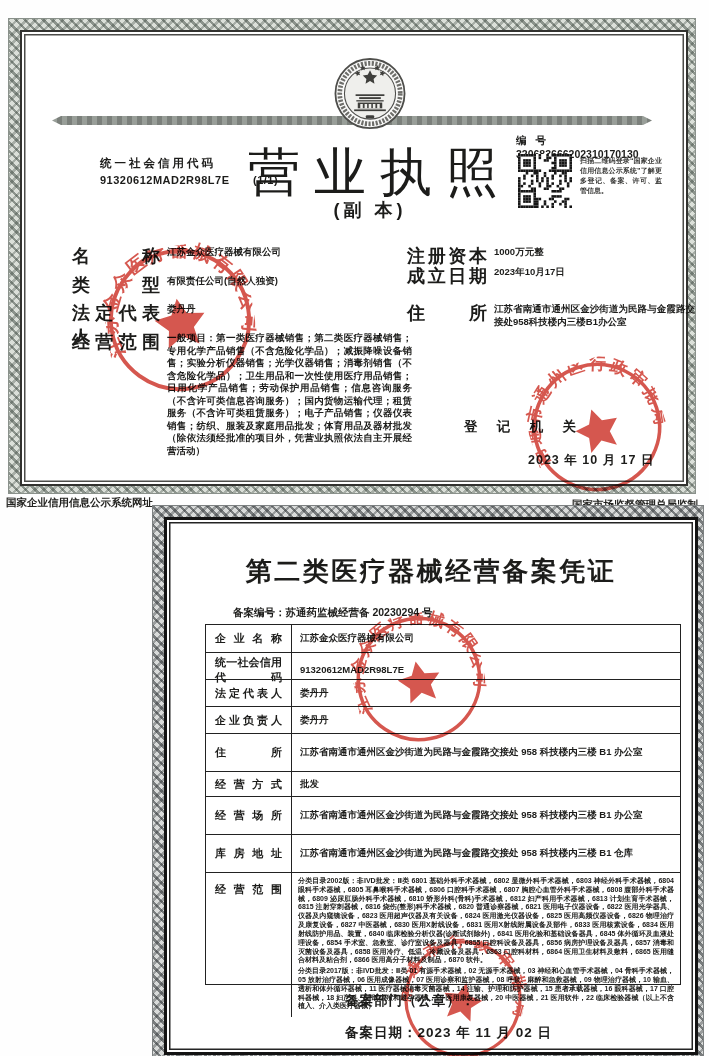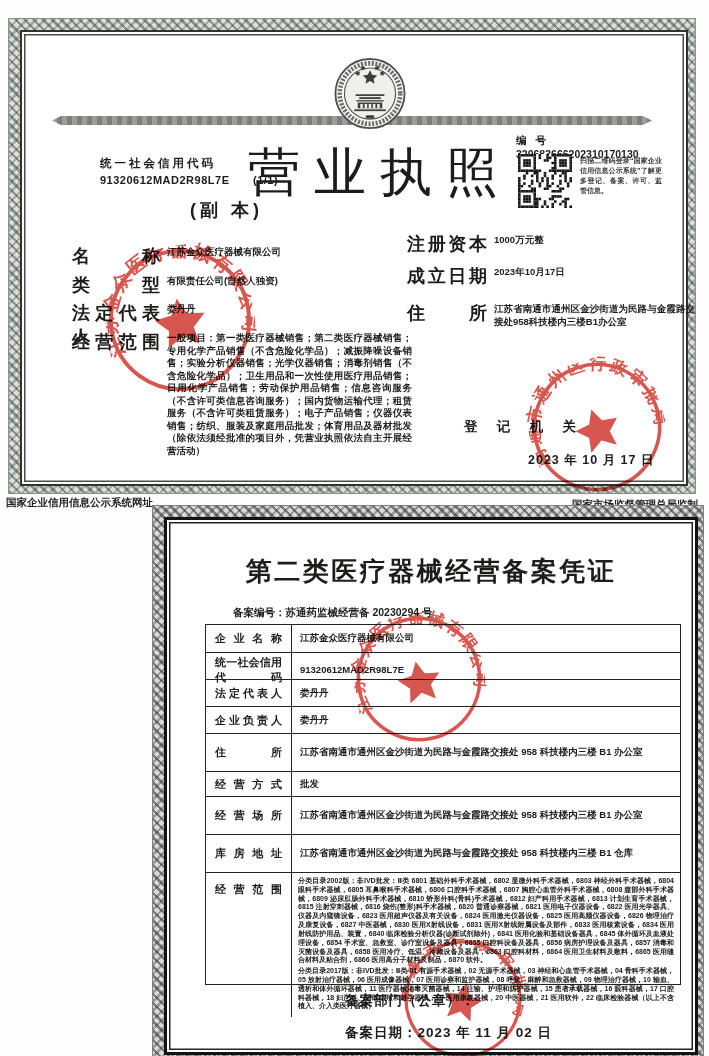--- a/index.html
+++ b/index.html
@@ -29,21 +29,21 @@
   .deco-band{position:absolute;left:30px;top:84px;width:600px;height:9px;
     background:repeating-linear-gradient(90deg,#868d86 0 5px,#646a64 5px 10px);
     clip-path:polygon(0 50%,1.5% 0,98.5% 0,100% 50%,98.5% 100%,1.5% 100%);opacity:.85;}
   .emblem{position:absolute;left:312px;top:22px;width:72px;height:82px;}
   .credit-block{position:absolute;left:78px;top:124px;}
   .credit-label{font-size:11.5px;font-weight:700;letter-spacing:3px;}
   .credit-value{margin-top:3px;font-size:11px;font-weight:600;letter-spacing:.5px;}
   .credit-value .page-ind{margin-left:20px;}
   .license-title{position:absolute;left:168px;top:106px;width:360px;margin:0;text-align:center;
     font-size:52px;font-weight:400;letter-spacing:14px;padding-left:10px;}
-  .license-subtitle{position:absolute;left:168px;top:166px;width:360px;text-align:left;
+  .license-subtitle{position:absolute;left:168px;top:166px;width:360px;text-align:center;
     font-size:18px;font-weight:700;letter-spacing:4px;}
   .serial{position:absolute;left:494px;top:102px;font-size:10.5px;font-weight:600;}
   .serial .serial-label{font-weight:800;letter-spacing:3px;margin-right:20px;}
   .qr{position:absolute;left:496px;top:122px;width:54px;height:54px;background:#fff;fill:#161616;}
   .qr-caption{position:absolute;left:558px;top:124px;width:82px;font-size:7px;line-height:1.42;
     color:#3a3a38;font-weight:600;text-align:justify;}
   .field{position:absolute;display:flex;gap:7px;}
   .flabel{flex:0 0 88px;display:inline-block;text-align:justify;text-align-last:justify;
     font-size:18px;font-weight:800;}
   .fvalue{flex:1;font-size:9.5px;font-weight:600;line-height:1.32;padding-top:2px;text-align:justify;}
@@ -355,21 +355,21 @@
       </div>
       <div class="field" style="left:50px;top:269px;width:336px">
         <span class="flabel">法定代表人</span>
         <div class="fvalue">娄丹丹</div>
       </div>
       <div class="field" style="left:50px;top:298px;width:340px">
         <span class="flabel">经营范围</span>
         <div class="fvalue">一般项目：第一类医疗器械销售；第二类医疗器械销售；专用化学产品销售（不含危险化学品）；减振降噪设备销售；实验分析仪器销售；光学仪器销售；消毒剂销售（不含危险化学品）；卫生用品和一次性使用医疗用品销售；日用化学产品销售；劳动保护用品销售；信息咨询服务（不含许可类信息咨询服务）；国内货物运输代理；租赁服务（不含许可类租赁服务）；电子产品销售；仪器仪表销售；纺织、服装及家庭用品批发；体育用品及器材批发（除依法须经批准的项目外，凭营业执照依法自主开展经营活动）</div>
       </div>
 
-      <div class="field" style="left:385px;top:200px;width:288px">
+      <div class="field" style="left:385px;top:212px;width:288px">
         <span class="flabel" style="flex-basis:80px">注册资本</span>
         <div class="fvalue">1000万元整</div>
       </div>
       <div class="field" style="left:385px;top:232px;width:288px">
         <span class="flabel" style="flex-basis:80px">成立日期</span>
         <div class="fvalue">2023年10月17日</div>
       </div>
       <div class="field" style="left:385px;top:269px;width:288px">
         <span class="flabel" style="flex-basis:80px">住所</span>
         <div class="fvalue">江苏省南通市通州区金沙街道为民路与金霞路交接处958科技楼内三楼B1办公室</div>

